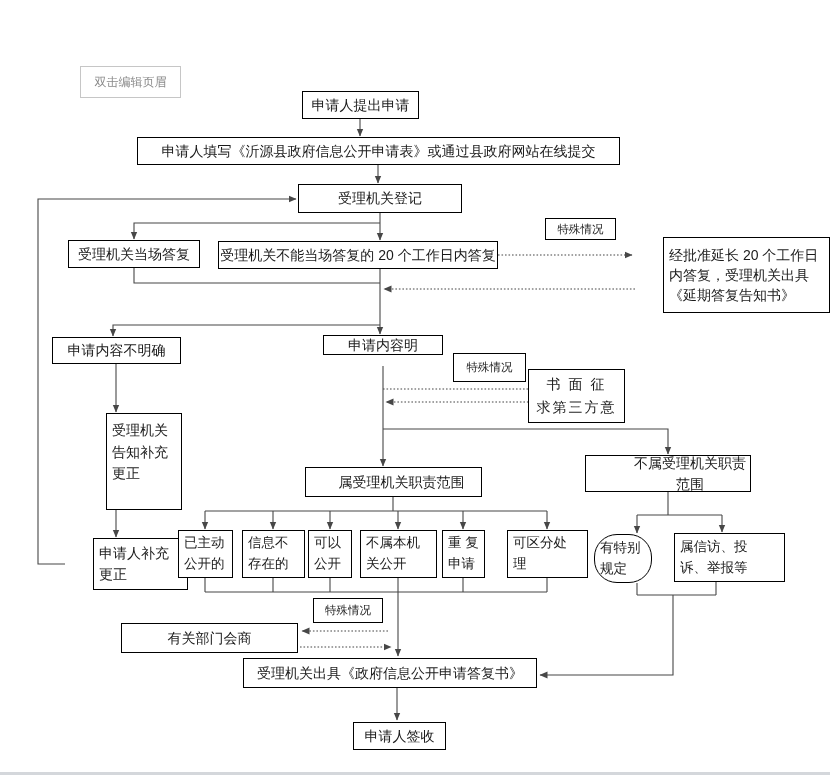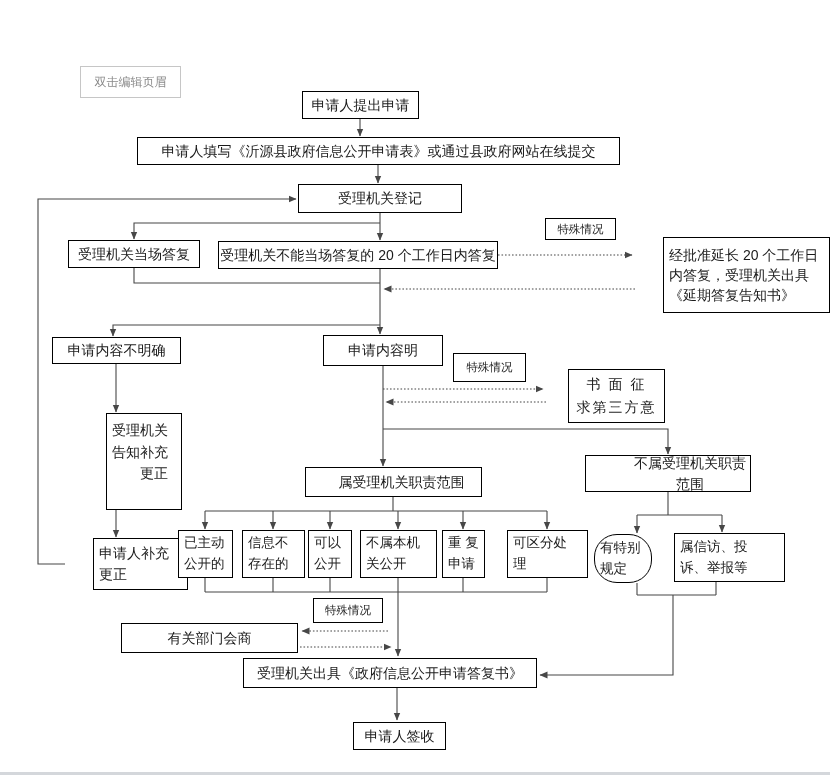--- a/index.html
+++ b/index.html
@@ -23,21 +23,21 @@
   .connectors marker path{fill:var(--line);stroke:none;}
   .box{
     position:absolute;z-index:2;box-sizing:border-box;
     background:var(--bg);border:1px solid var(--border);
     color:var(--text);font-size:14px;line-height:1.45;
     display:flex;align-items:center;justify-content:center;
     text-align:center;white-space:pre-line;
   }
   .box.sm{font-size:11.5px;}
   .box.left{justify-content:flex-start;text-align:left;padding:2px 5px;margin-left:28px;}
-  .box.top{align-items:flex-start;padding-top:6px;text-align:right;}
+  .box.top{align-items:flex-start;padding-top:6px;}
   .box.small-cell{font-size:13.5px;line-height:1.55;justify-content:flex-start;text-align:left;padding:2px 5px;}
   .box.spread{letter-spacing:2px;line-height:1.65;}
   .note{
     position:absolute;z-index:2;box-sizing:border-box;
     left:80px;top:66px;width:101px;height:32px;
     border:1px solid var(--note_border);color:var(--note_text);
     font-size:12px;display:flex;align-items:center;justify-content:center;
     background:var(--bg);
   }
   .divider{position:absolute;left:0;top:772px;width:830px;height:3px;background:var(--divider);z-index:3;}
@@ -98,23 +98,23 @@
   <div class="box" style="left:302px;top:91px;width:117px;height:28px;">申请人提出申请</div>
   <div class="box" style="left:137px;top:137px;width:483px;height:28px;">申请人填写《沂源县政府信息公开申请表》或通过县政府网站在线提交</div>
   <div class="box" style="left:298px;top:184px;width:164px;height:29px;">受理机关登记</div>
   <div class="box" style="left:68px;top:240px;width:132px;height:28px;">受理机关当场答复</div>
   <div class="box" style="left:218px;top:241px;width:280px;height:28px;">受理机关不能当场答复的 20 个工作日内答复</div>
   <div class="box sm" style="left:545px;top:218px;width:71px;height:22px;">特殊情况</div>
   <div class="box left" style="left:635px;top:237px;width:167px;height:76px;">经批准延长 20 个工作日
 内答复，受理机关出具
 《延期答复告知书》</div>
   <div class="box" style="left:52px;top:337px;width:129px;height:27px;">申请内容不明确</div>
-  <div class="box" style="left:323px;top:335px;width:120px;height:31px;">申请内容明</div>
+  <div class="box" style="left:323px;top:335px;width:120px;height:20px;">申请内容明</div>
   <div class="box sm" style="left:453px;top:353px;width:73px;height:29px;">特殊情况</div>
-  <div class="box spread" style="left:568px;top:369px;width:97px;height:54px;">书 面 征
+  <div class="box spread" style="left:528px;top:369px;width:97px;height:54px;">书 面 征
 求第三方意</div>
   <div class="box left top" style="left:78px;top:413px;width:76px;height:97px;line-height:1.55;">受理机关
 告知补充
 更正</div>
   <div class="box left" style="left:65px;top:538px;width:95px;height:52px;line-height:1.5;">申请人补充
 更正</div>
   <div class="box" style="left:305px;top:467px;width:177px;height:30px;padding-left:16px;">属受理机关职责范围</div>
   <div class="box" style="left:585px;top:455px;width:166px;height:37px;padding-left:44px;">不属受理机关职责范围</div>
   <div class="box small-cell" style="left:178px;top:530px;width:55px;height:48px;">已主动
 公开的</div>

